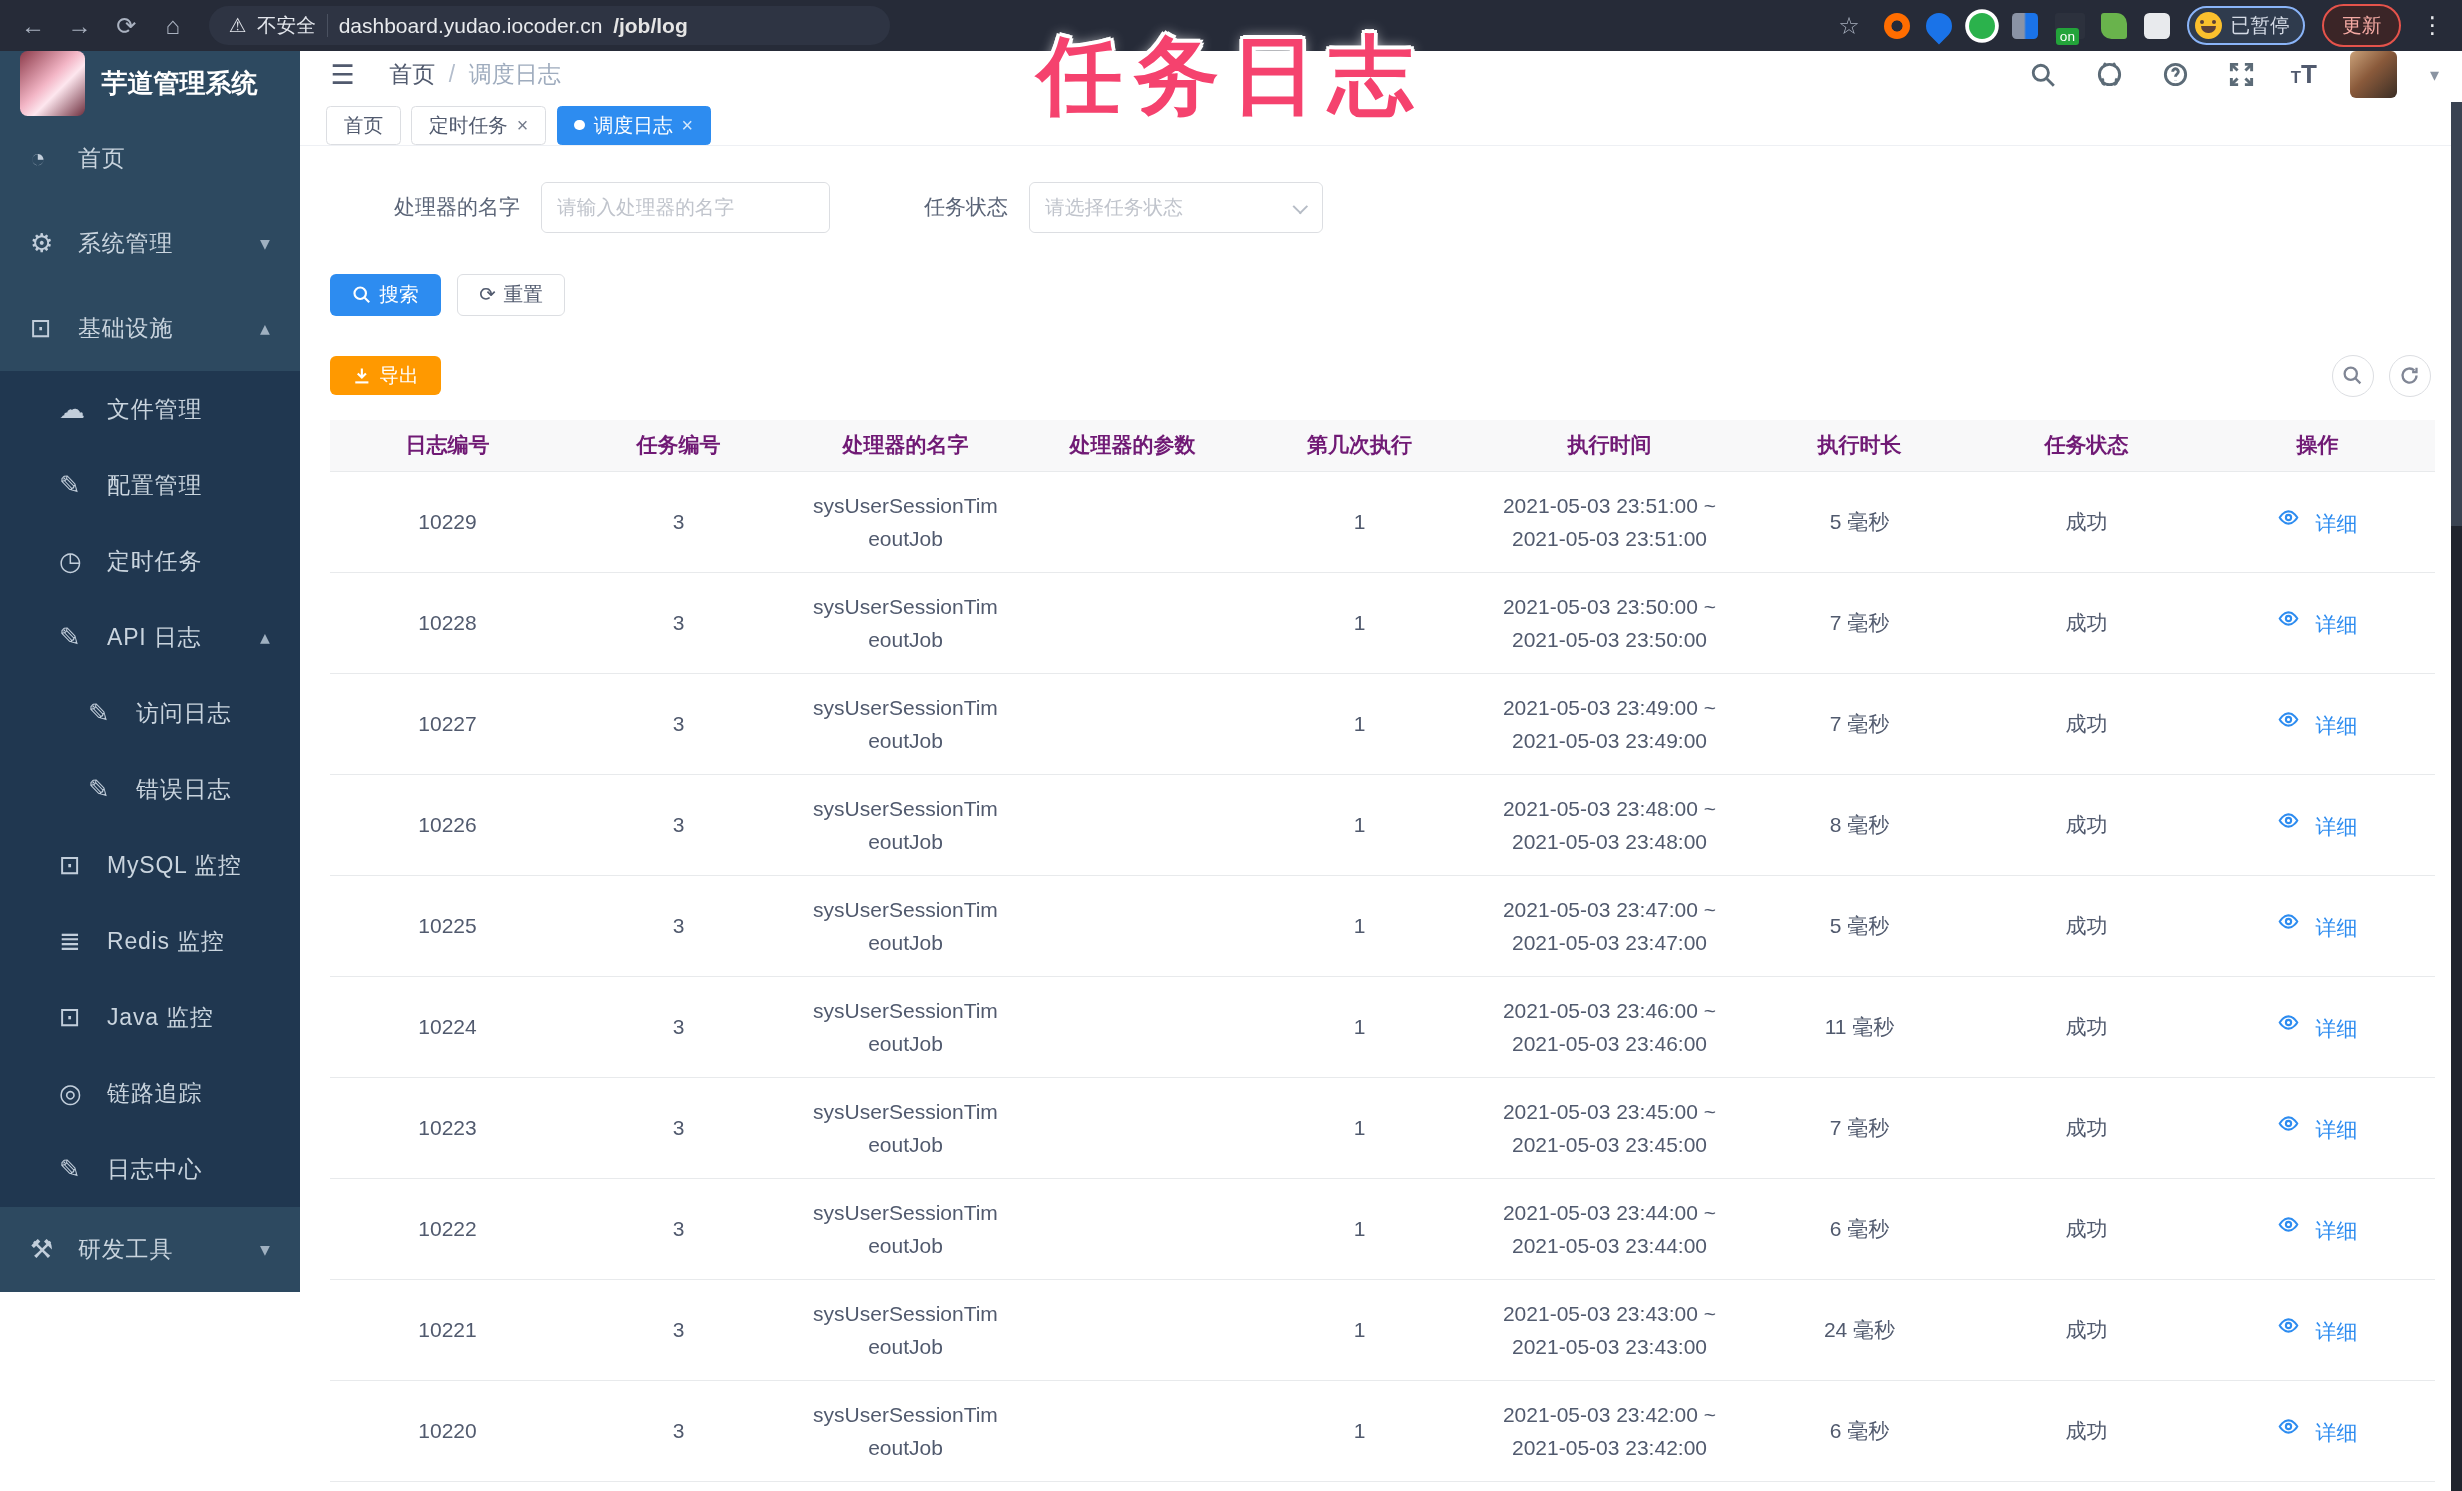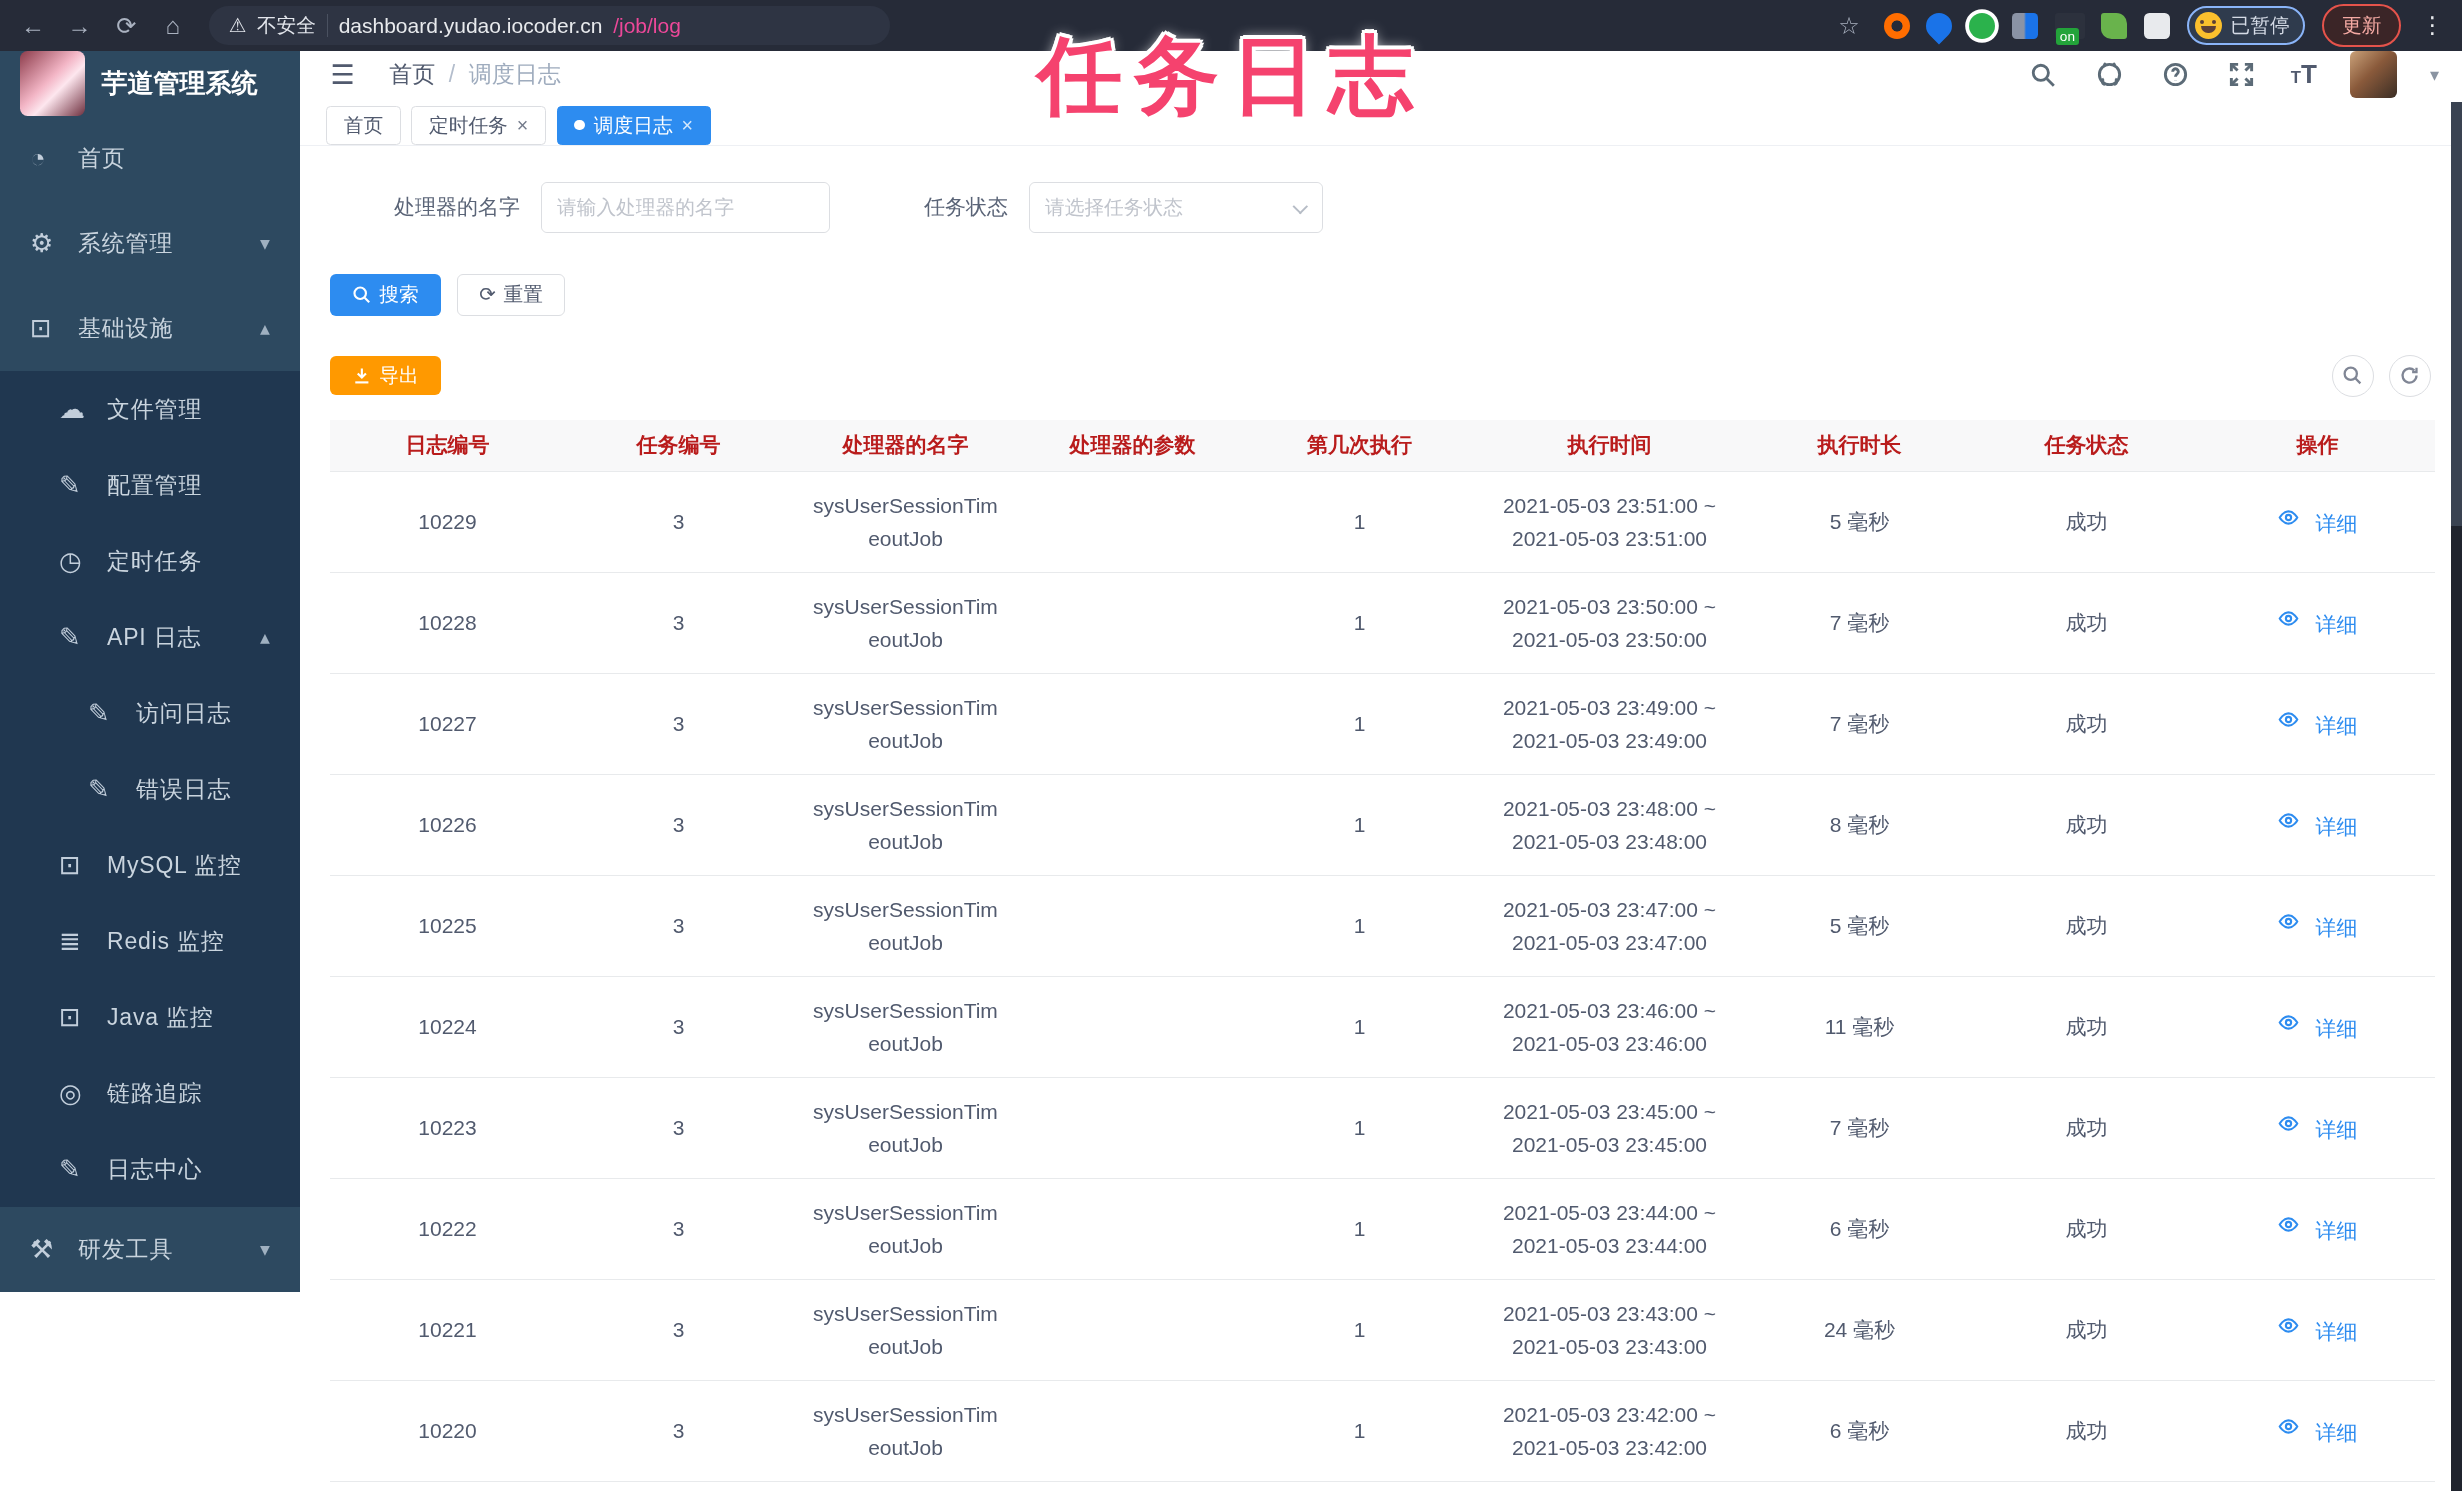--- a/index.html
+++ b/index.html
@@ -10,21 +10,21 @@
   .browser-bar { height:51px; background:#262b38; display:flex; align-items:center;
                  padding:0 15px; gap:10.6px; position:relative; z-index:5; }
   .nav-ico { color:#aab2c0; font-size:24px; width:36px; height:36px; display:flex;
              align-items:center; justify-content:center; border-radius:50%; }
   .url-chip { display:flex; align-items:center; gap:10.6px; background:#2e3443;
               border-radius:26px; height:39px; padding:0 19.7px; margin-left:7.6px; min-width:681px; }
   .warn-ico { color:#e3e6ec; font-size:19.7px; }
   .sec-label { color:#e3e6ec; font-size:19.7px; }
   .chip-div { width:1.5px; height:23px; background:#4a5160; }
   .url-host { color:#e8eaed; font-size:21px; }
-  .url-path { color:#ec4899; font-size:21px; }
+  .url-path { color:#e5e5e5; font-size:21px;font-weight:bold; }
   .bar-right { margin-left:auto; display:flex; align-items:center; gap:16.7px; }
   .ext-ico { width:26px; height:26px; border-radius:50%; display:inline-block; position:relative; }
   .ext-orange { background:radial-gradient(circle at 50% 50%, #262b38 28%, #ff6d00 32%); }
   .ext-drop { background:#1a73e8; border-radius:50% 50% 50% 0; transform:rotate(-45deg); }
   .ext-green { background:#2bb24c; box-shadow:0 0 0 3.8px #fff; border-radius:50%; }
   .ext-grid  { background:linear-gradient(90deg,#8a93a5 46%,#1a73e8 54%); border-radius:4.5px; }
   .ext-on    { width:30px; height:26px; background:#2c313d; border-radius:3px; }
   .ext-on i  { position:absolute; bottom:-6px; left:1.5px; font-style:normal; background:#23a33a;
                color:#fff; font-size:13.6px; padding:0.8px 3.8px; border-radius:3px; }
   .ext-leaf  { background:#69b34c; border-radius:3px 10.6px 3px 10.6px; }
@@ -120,21 +120,21 @@
   .btn-plain { background:#fff; color:#515a6e; border-color:#dcdee2; }
   .export-row { margin-top:39px; display:flex; align-items:center; }
   .btn-warning { background:#ff9900; color:#fff; height:39px; }
   .tool-circles { margin-left:auto; display:flex; gap:15px; margin-right:4.5px; }
   .circle-btn { width:42px; height:42px; border-radius:50%; border:1.5px solid #dcdee2;
                 display:flex; align-items:center; justify-content:center; background:#fff; }
   .circle-btn svg { stroke:#808695; fill:none; stroke-width:2.6; }
 
   
   table { margin-top:23.5px; width:100%; border-collapse:collapse; table-layout:fixed; }
-  thead th { height:51px; background:#f8f8f9; font-size:21px; color:#b91c1c; font-weight:bold;
+  thead th { height:51px; background:#f8f8f9; font-size:21px; color:#701a75; font-weight:bold;
              border-bottom:1.5px solid #e8eaec; text-align:center; }
   tbody td { height:101px; border-bottom:1.5px solid #e8eaec; text-align:center;
              font-size:21px; color:#515a6e; line-height:33px; vertical-align:middle; }
   .detail { color:#2d8cf0; display:inline-flex; align-items:flex-start; gap:17px; text-decoration:none;
             font-size:21px; cursor:pointer; }
   .detail svg { stroke:#2d8cf0; fill:none; stroke-width:2.4; }
 
   
   .page-scrollbar { position:absolute; right:0; top:51px; width:10.6px; height:1440px;
                     background:#20242e; z-index:40; }

